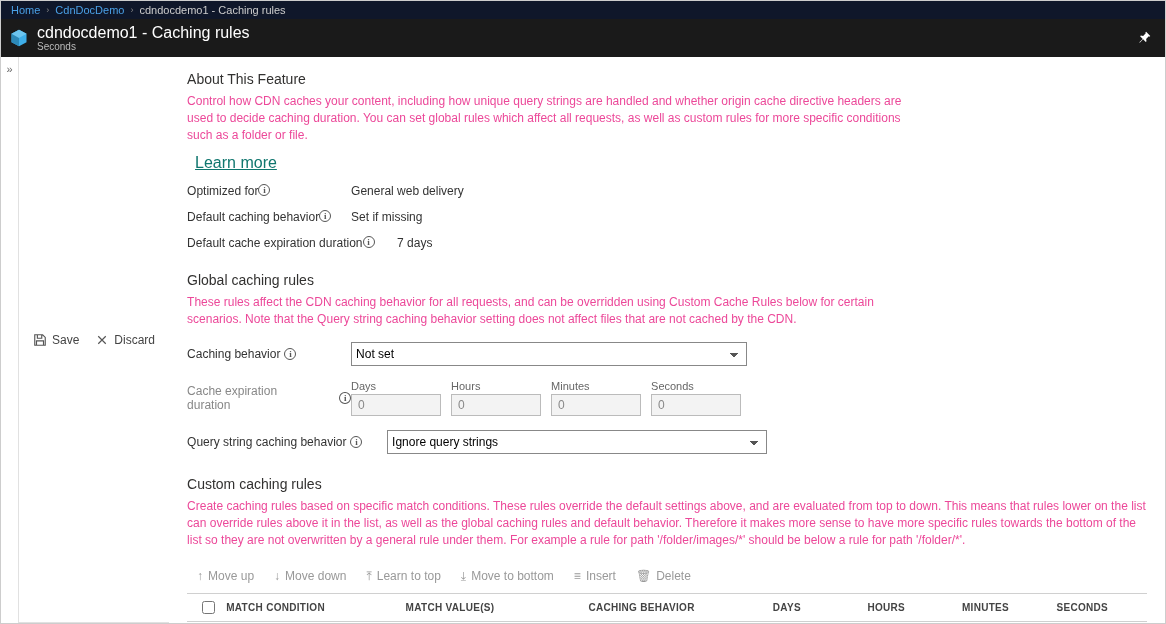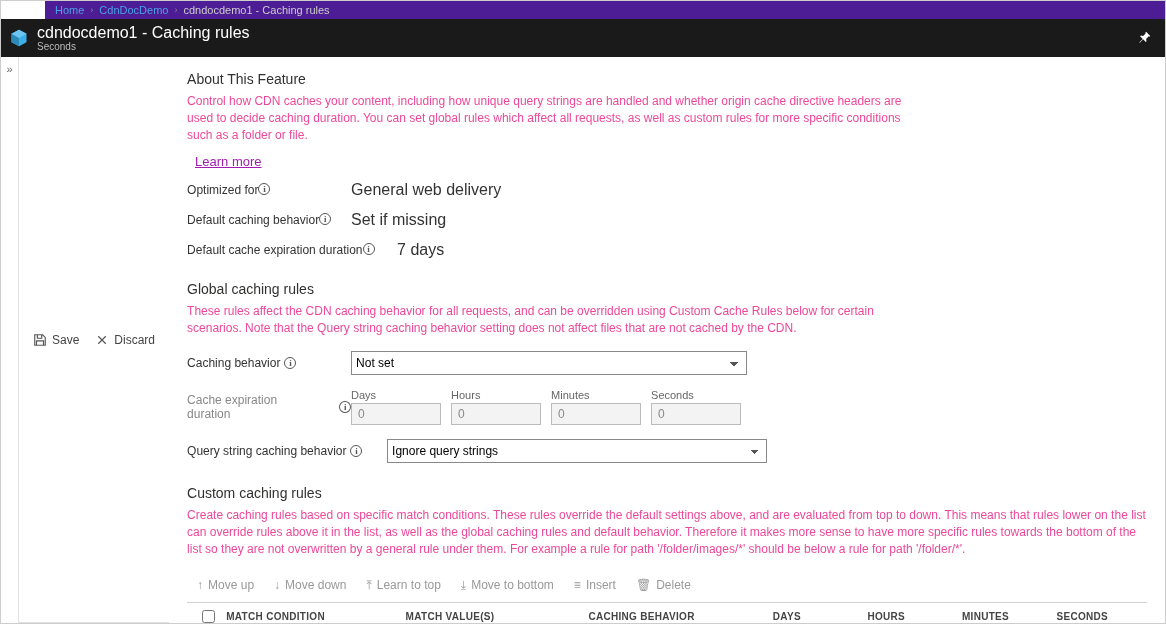--- a/index.html
+++ b/index.html
@@ -1,18 +1,18 @@
 <!DOCTYPE html>
 <html><head>
 <meta charset="utf-8">
 <style>
   * { box-sizing: border-box; margin: 0; padding: 0; }
   body { font-family: "Segoe UI", Arial, sans-serif; font-size: 12px; color: #323130; background: #fff; width: 1166px; height: 624px; overflow: hidden; border: 1px solid #cdcdcd; }
   
-  .breadcrumb { background: #4c1d95; color: #ccc; padding: 2px 10px; font-size: 11px; display: flex; align-items: center; gap: 6px; height: 18px; margin-left: 44px; }
+  .breadcrumb { background: #0f172a; color: #ccc; padding: 2px 10px; font-size: 11px; display: flex; align-items: center; gap: 6px; height: 18px; }
   .breadcrumb a { color: #4aa0e6; text-decoration: none; }
   .breadcrumb .sep { color: #888; font-size: 9px; }
   
   .title-bar { background: #1a1a1a; color: #fff; height: 38px; display: flex; align-items: center; padding: 0 8px; gap: 8px; }
   .title-bar .cube-icon { width: 20px; height: 20px; display: flex; align-items: center; justify-content: center; }
   .title-bar .title-text { font-weight: 400; }
   .title-bar .title-main { font-size: 16px; color: #fff; }
   .title-bar .subtitle { font-size: 10px; color: #bbb; margin-top: -1px; }
   .title-bar .pin { margin-left: auto; color: #fff; font-size: 14px; padding-right: 6px; }
   
@@ -22,25 +22,25 @@
   .main { flex: 1; display: flex; flex-direction: row; overflow: hidden; }
   
   .toolbar { border-bottom: 1px solid #e1e1e1; padding: 5px 14px; display: flex; gap: 16px; }
   .tb-btn { display: flex; align-items: center; gap: 5px; cursor: pointer; color: #444; }
   .tb-btn .ic { width: 14px; height: 14px; display: inline-flex; align-items: center; justify-content: center; color: #555; }
   
   .scroll { padding: 14px 18px; overflow: auto; flex: 1; }
   
   h3.section { font-size: 14px; font-weight: 400; margin-bottom: 6px; }
   .desc { font-size: 12px; color: #ec4899; max-width: 720px; line-height: 1.42; margin-bottom: 6px; }
-  .learn-more { color: #a21caf; text-decoration: underline; font-size: 13px; margin-left: 8px; display: inline-block; margin-top: 4px; }
+  .learn-more { color: #0f766e; text-decoration: underline; font-size: 16px; margin-left: 8px; display: inline-block; margin-top: 4px; }
   
   .kv-row { display: flex; align-items: center; margin-top: 12px; }
   .kv-row .label { width: 164px; font-size: 12px; color: #333; display: flex; align-items: flex-start; gap: 0; }
-  .kv-row .value { font-size: 16px; color: #333; }
+  .kv-row .value { font-size: 12px; color: #333; }
   .info-ic { display: inline-block; width: 12px; height: 12px; border: 1px solid #555; border-radius: 50%; font-size: 9px; text-align: center; line-height: 10px; color: #555; font-weight: bold; font-family: serif; }
   
   .sec-gap { margin-top: 22px; }
   
   .form-row { display: flex; align-items: center; margin-top: 14px; }
   .form-row .label { width: 164px; font-size: 12px; color: #333; display: flex; align-items: center; gap: 4px; }
   .form-row .label.dim { color: #888; gap: 20px; }
   .select { height: 24px; border: 1px solid #888; background: #fff; padding: 2px 4px; font-size: 12px; width: 396px; appearance: none; background-image: linear-gradient(45deg, transparent 50%, #555 50%), linear-gradient(-45deg, transparent 50%, #555 50%); background-position: calc(100% - 12px) 10px, calc(100% - 8px) 10px; background-size: 4px 4px; background-repeat: no-repeat; }
   
   .duration-group { display: flex; gap: 10px; }

